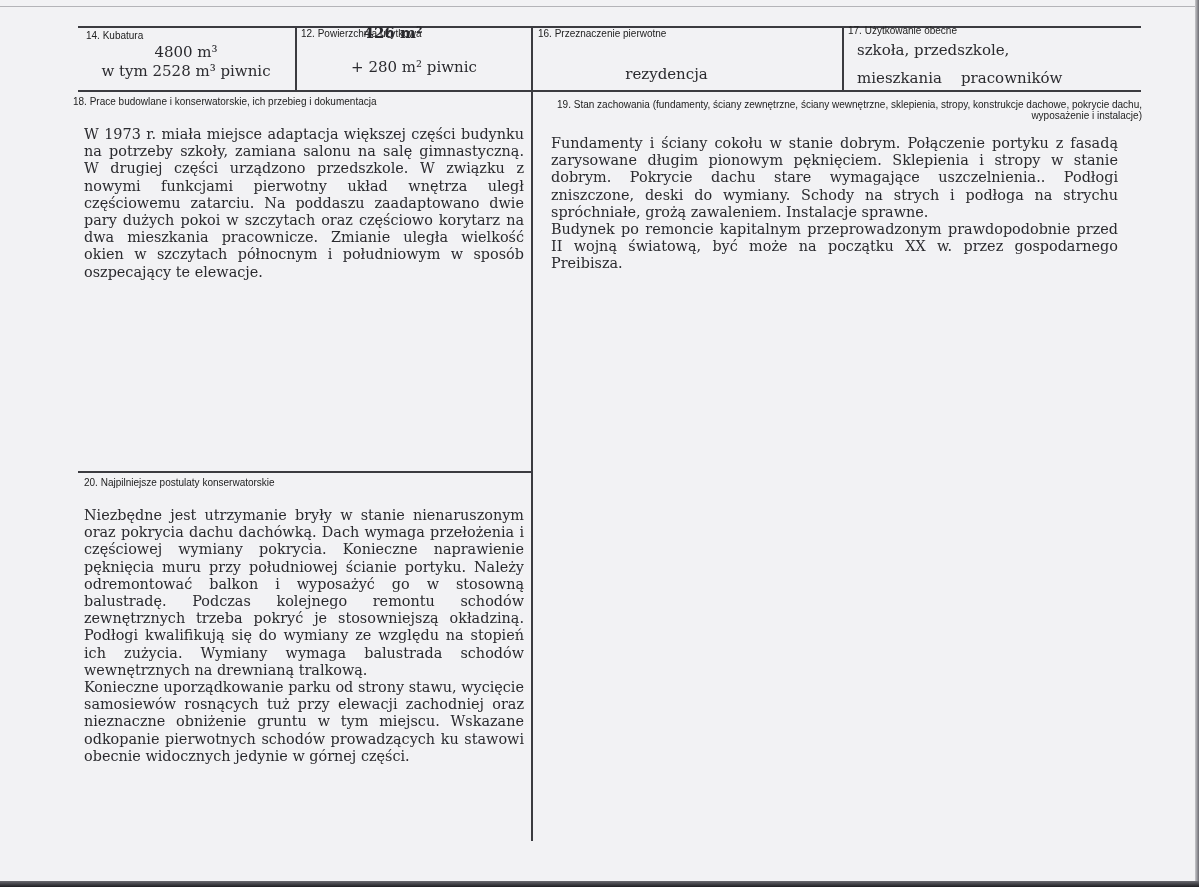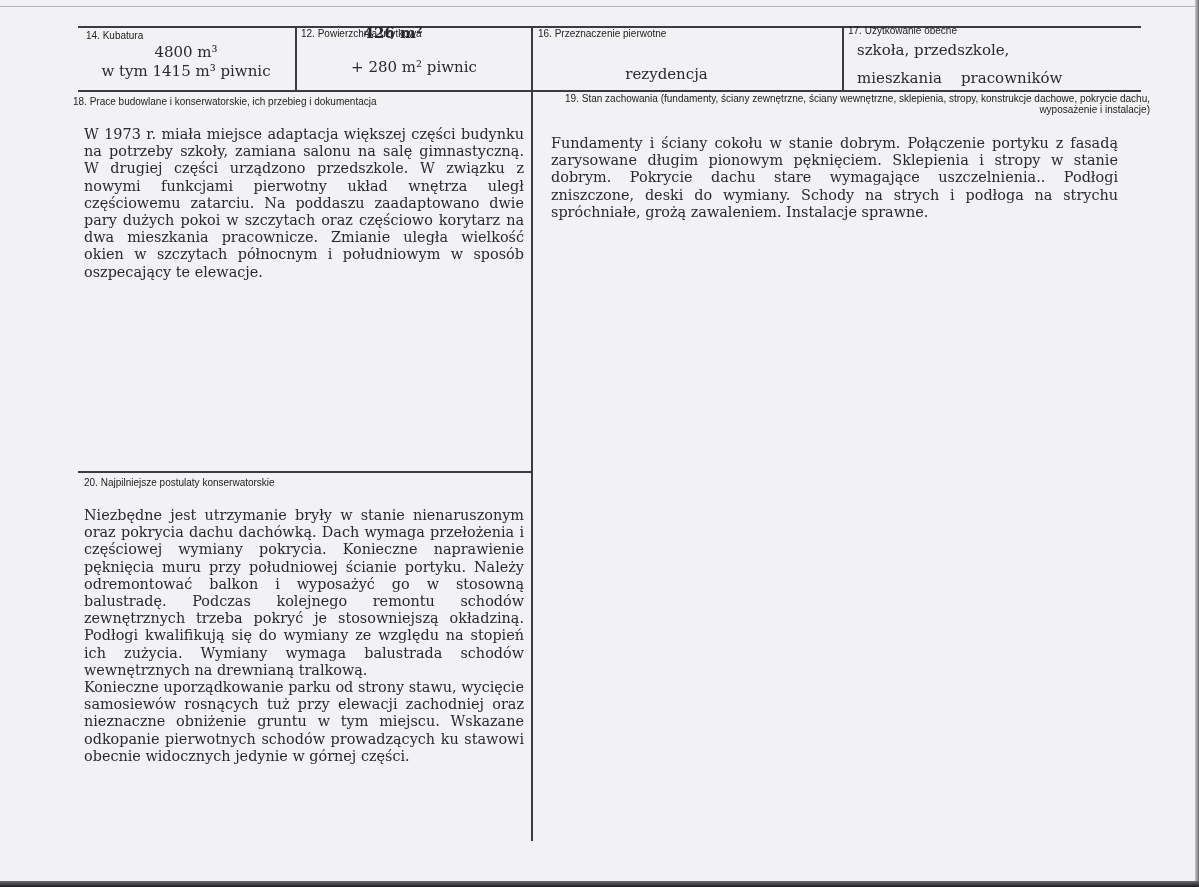--- a/index.html
+++ b/index.html
@@ -83,21 +83,21 @@
 <div class="hline" style="left:78px; top:26px; width:1063px;"></div>
 <div class="hline" style="left:78px; top:90px; width:1063px;"></div>
 <div class="hline" style="left:78px; top:471px; width:454px;"></div>
 <div class="vline" style="left:295px; top:26px; height:65px;"></div>
 <div class="vline" style="left:531px; top:26px; height:815px;"></div>
 <div class="vline" style="left:842px; top:26px; height:65px;"></div>
 
 <div>
   <div class="label" style="left:86px; top:30px;">14. Kubatura</div>
   <div class="value" style="left:80px; top:43px; width:212px;">4800 m³</div>
-  <div class="value" style="left:80px; top:62px; width:212px;">w tym 1415 m³ piwnic</div>
+  <div class="value" style="left:80px; top:62px; width:212px;">w tym 2528 m³ piwnic</div>
 </div>
 
 <div>
   <div class="label" style="left:301px; top:28px;">12. Powierzchnia użytkowa</div>
   <div class="value" style="left:298px; top:24px; width:190px;font-weight:bold;">426 m²</div>
   <div class="value" style="left:298px; top:58px; width:232px;">+ 280 m² piwnic</div>
 </div>
 
 <div>
   <div class="label" style="left:538px; top:28px;">16. Przeznaczenie pierwotne</div>
@@ -111,23 +111,24 @@
 </div>
 
 <div>
   <div class="label" style="left:73px; top:96px;">18. Prace budowlane i konserwatorskie, ich przebieg i dokumentacja</div>
   <div class="body-text" style="left:84px; top:126px; width:440px;">
     <p>W 1973 r. miała miejsce adaptacja większej części budynku na potrzeby szkoły, zamiana salonu na salę gimnastyczną. W drugiej części urządzono przedszkole. W związku z nowymi funkcjami pierwotny układ wnętrza uległ częściowemu zatarciu. Na poddaszu zaadaptowano dwie pary dużych pokoi w szczytach oraz częściowo korytarz na dwa mieszkania pracownicze. Zmianie uległa wielkość okien w szczytach północnym i południowym w sposób oszpecający te elewacje.</p>
   </div>
 </div>
 
 <div>
-  <div class="label wrap" style="left:552px; top:93px; width:590px;margin-left:8px;">19. Stan zachowania (fundamenty, ściany zewnętrzne, ściany wewnętrzne, sklepienia, stropy, konstrukcje dachowe, pokrycie dachu, wyposażenie i instalacje)</div>
+  <div class="label wrap" style="left:552px; top:99px; width:590px;">19. Stan zachowania (fundamenty, ściany zewnętrzne, ściany wewnętrzne, sklepienia, stropy, konstrukcje dachowe, pokrycie dachu, wyposażenie i instalacje)</div>
   <div class="body-text" style="left:551px; top:135px; width:567px;">
     <p>Fundamenty i ściany cokołu w stanie dobrym. Połączenie portyku z fasadą zarysowane długim pionowym pęknięciem. Sklepienia i stropy w stanie dobrym. Pokrycie dachu stare wymagające uszczelnienia.. Podłogi zniszczone, deski do wymiany. Schody na strych i podłoga na strychu spróchniałe, grożą zawaleniem. Instalacje sprawne.</p>
+    <p>Budynek po remoncie kapitalnym przeprowadzonym prawdopodobnie przed II wojną światową, być może na początku XX w. przez gospodarnego Preibisza.</p>
   </div>
 </div>
 
 <div>
   <div class="label" style="left:84px; top:477px;">20. Najpilniejsze postulaty konserwatorskie</div>
   <div class="body-text" style="left:84px; top:507px; width:440px;">
     <p>Niezbędne jest utrzymanie bryły w stanie nienaruszonym oraz pokrycia dachu dachówką. Dach wymaga przełożenia i częściowej wymiany pokrycia. Konieczne naprawienie pęknięcia muru przy południowej ścianie portyku. Należy odremontować balkon i wyposażyć go w stosowną balustradę. Podczas kolejnego remontu schodów zewnętrznych trzeba pokryć je stosowniejszą okładziną. Podłogi kwalifikują się do wymiany ze względu na stopień ich zużycia. Wymiany wymaga balustrada schodów wewnętrznych na drewnianą tralkową.</p>
     <p>Konieczne uporządkowanie parku od strony stawu, wycięcie samosiewów rosnących tuż przy elewacji zachodniej oraz nieznaczne obniżenie gruntu w tym miejscu. Wskazane odkopanie pierwotnych schodów prowadzących ku stawowi obecnie widocznych jedynie w górnej części.</p>
   </div>
 </div>

